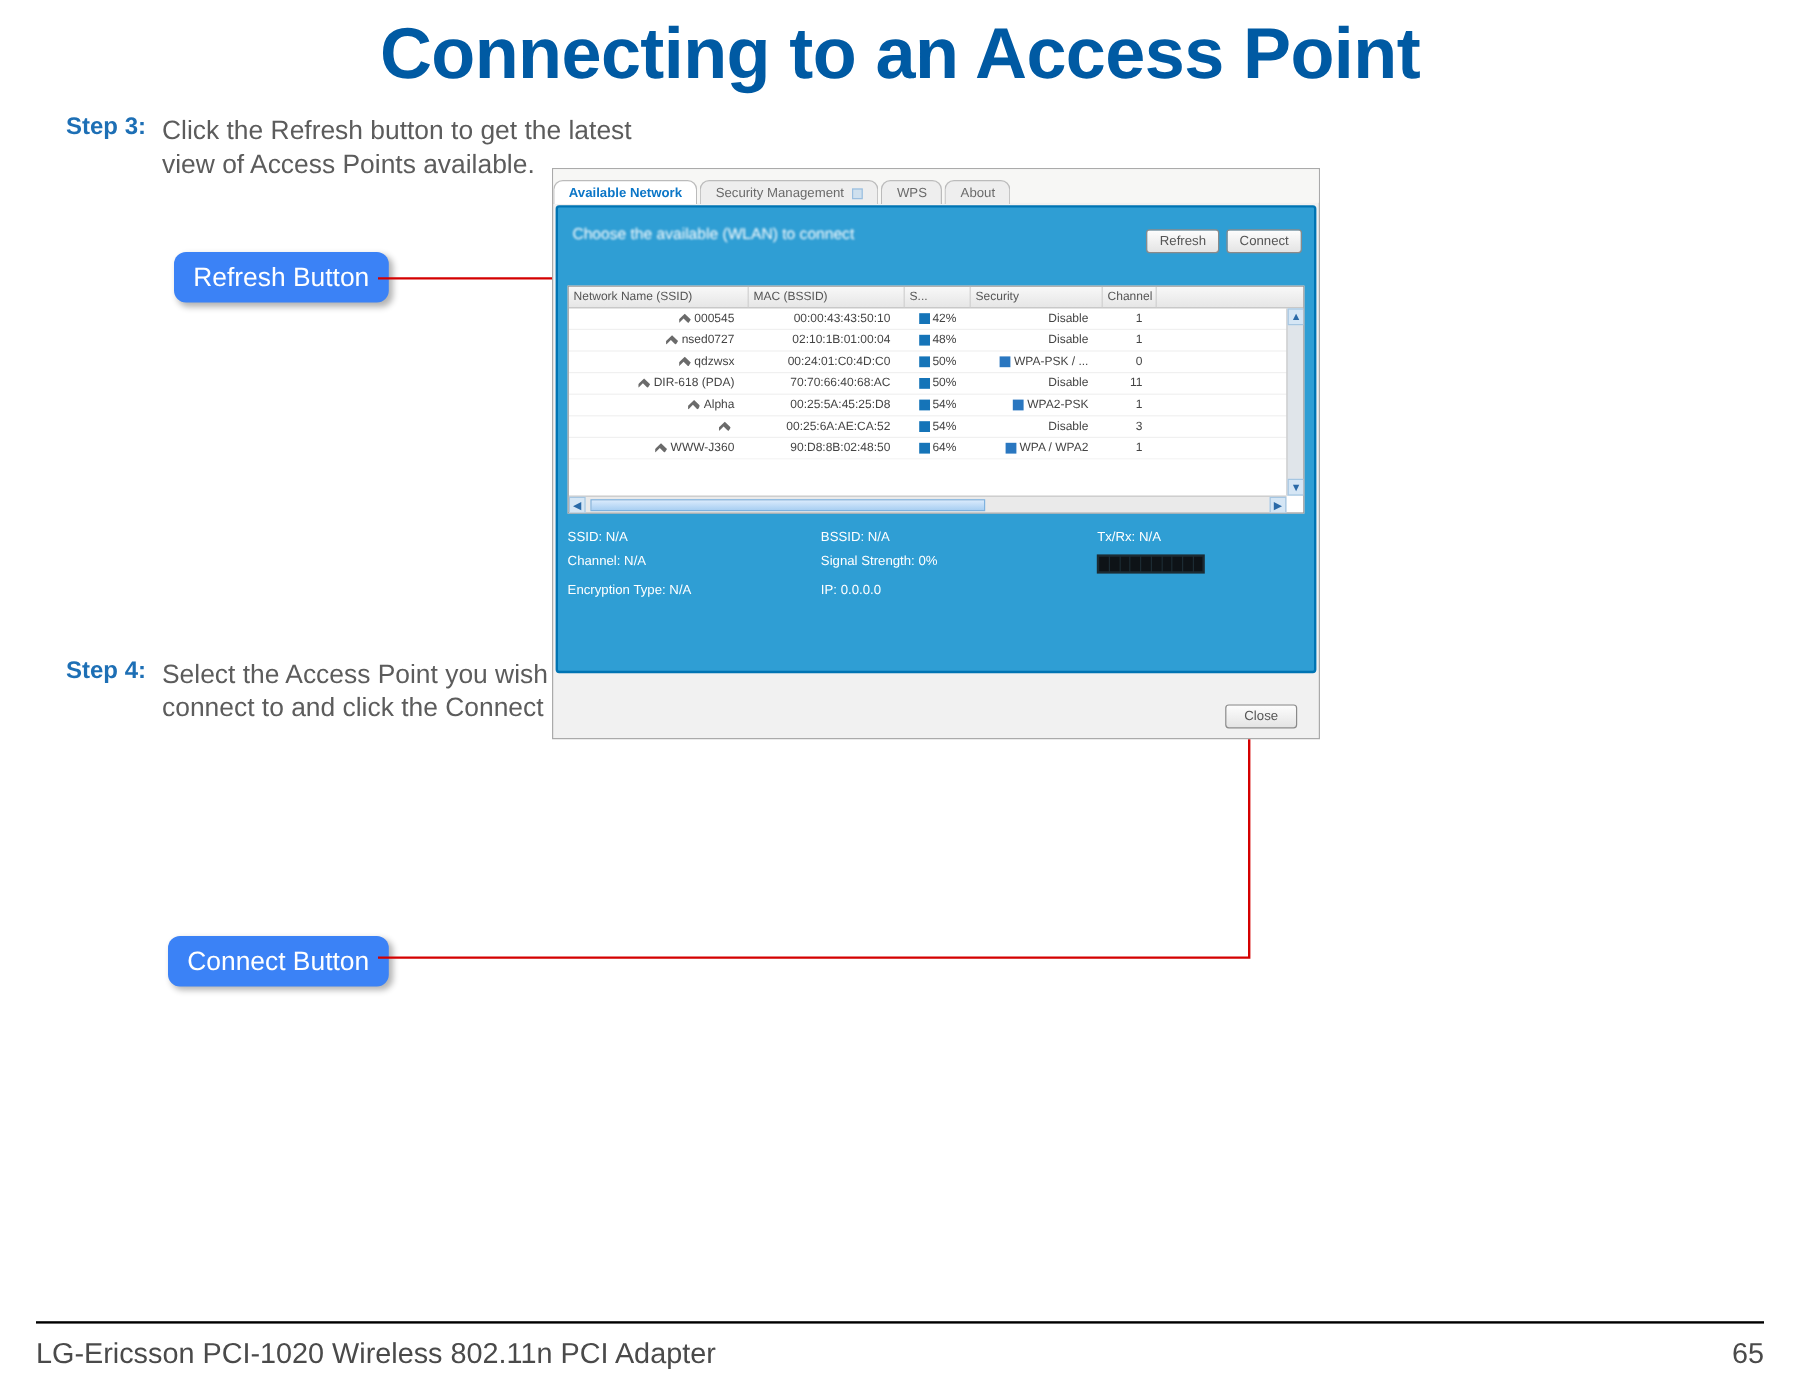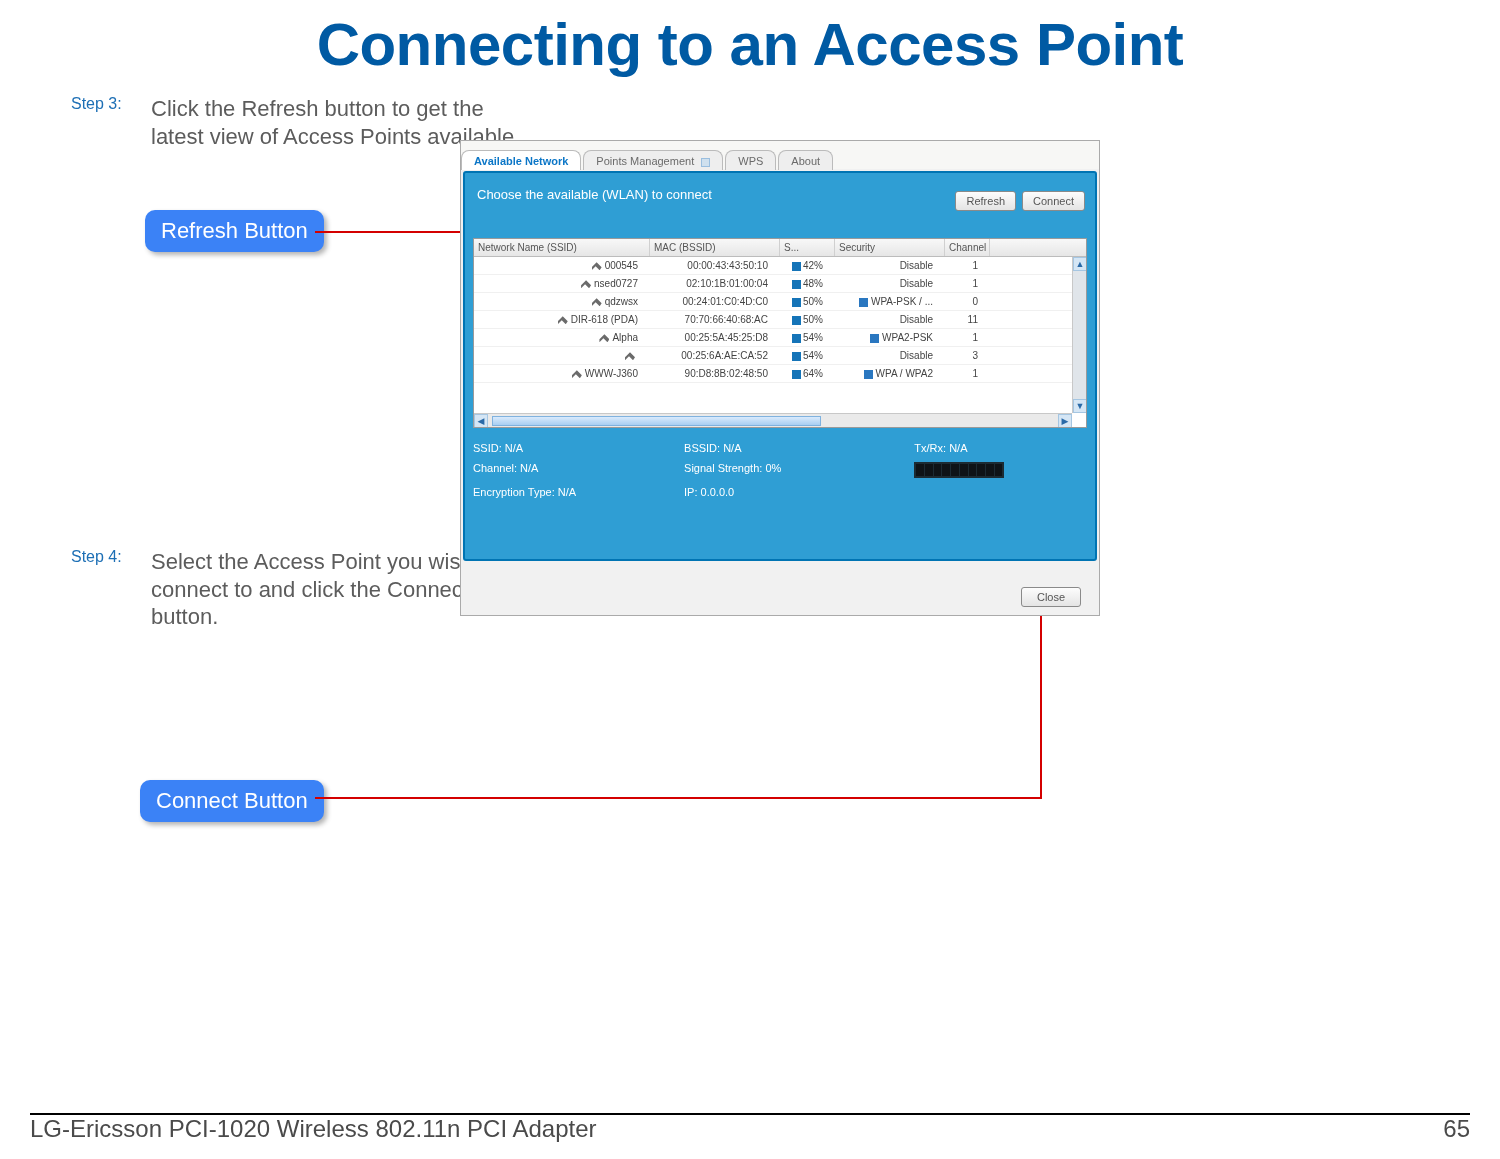--- a/index.html
+++ b/index.html
@@ -22,26 +22,25 @@
     letter-spacing: -0.5px;
   }
   .step-block {
     position: absolute;
     display: flex;
     width: 480px;
   }
   .step-label {
     font-family: "Arial Narrow", Arial, sans-serif;
     font-stretch: condensed;
-    font-weight: normal;
-    font-size: 16px;
+    font-weight: bold;
+    font-size: 20px;
     color: #1d6fb5;
     width: 80px;
     flex-shrink: 0;
-    margin-left: 16px;
   }
   .step-text {
     font-family: "Arial Narrow", Arial, sans-serif;
     font-stretch: condensed;
     font-size: 22px;
     color: #5c5c5c;
     line-height: 1.25;
   }
   .callout {
     position: absolute;
@@ -153,21 +152,21 @@
     font-size: 10px;
     color: #555;
     filter: blur(0.4px);
   }
   .nl-header > div {
     border-right: 1px solid #d0d0d0;
     padding: 3px 4px;
     white-space: nowrap;
     overflow: hidden;
   }
-  .col-ssid { width: 176px; }
+  .col-ssid { width: 150px; }
   .col-mac  { width: 130px; }
   .col-sig  { width: 55px; }
   .col-sec  { width: 110px; }
   .col-ch   { width: 45px; }
   .nl-body {
     overflow-y: auto;
     max-height: 150px;
     font-size: 10px;
     color: #444;
   }
@@ -275,21 +274,21 @@
     right: 18px;
     bottom: 8px;
   }
   
   .footer {
     position: absolute;
     bottom: 16px;
     left: 30px;
     right: 30px;
     border-top: 2px solid #000;
-    padding-top: 0;
+    padding-top: 12px;
     display: flex;
     justify-content: space-between;
     font-family: "Arial Narrow", Arial, sans-serif;
     font-stretch: condensed;
     font-size: 24px;
     color: #4a4a4a;
   }
 </style>
 </head>
 <body>
@@ -323,21 +322,21 @@
     <path d="M0,0 L10,4 L0,8 z" fill="#d40000"></path>
       </marker>
     </defs>
   <polyline points="0,572 726,572 726,12" fill="none" stroke="#d40000" stroke-width="2" marker-end="url(#ah2)"></polyline>
 </svg>
 
 <div class="app-window">
   <div class="tabs">
     <div class="tab active">Available Network</div>
     <div class="tab">
-      <span>Points Management</span>
+      <span>Security Management</span>
       <span class="dropdown-icon"></span>
     </div>
     <div class="tab">WPS</div>
     <div class="tab">About</div>
   </div>
 
   <div class="blue-panel">
     <div class="panel-prompt">Choose the available (WLAN) to connect</div>
 
     <div class="action-buttons">

